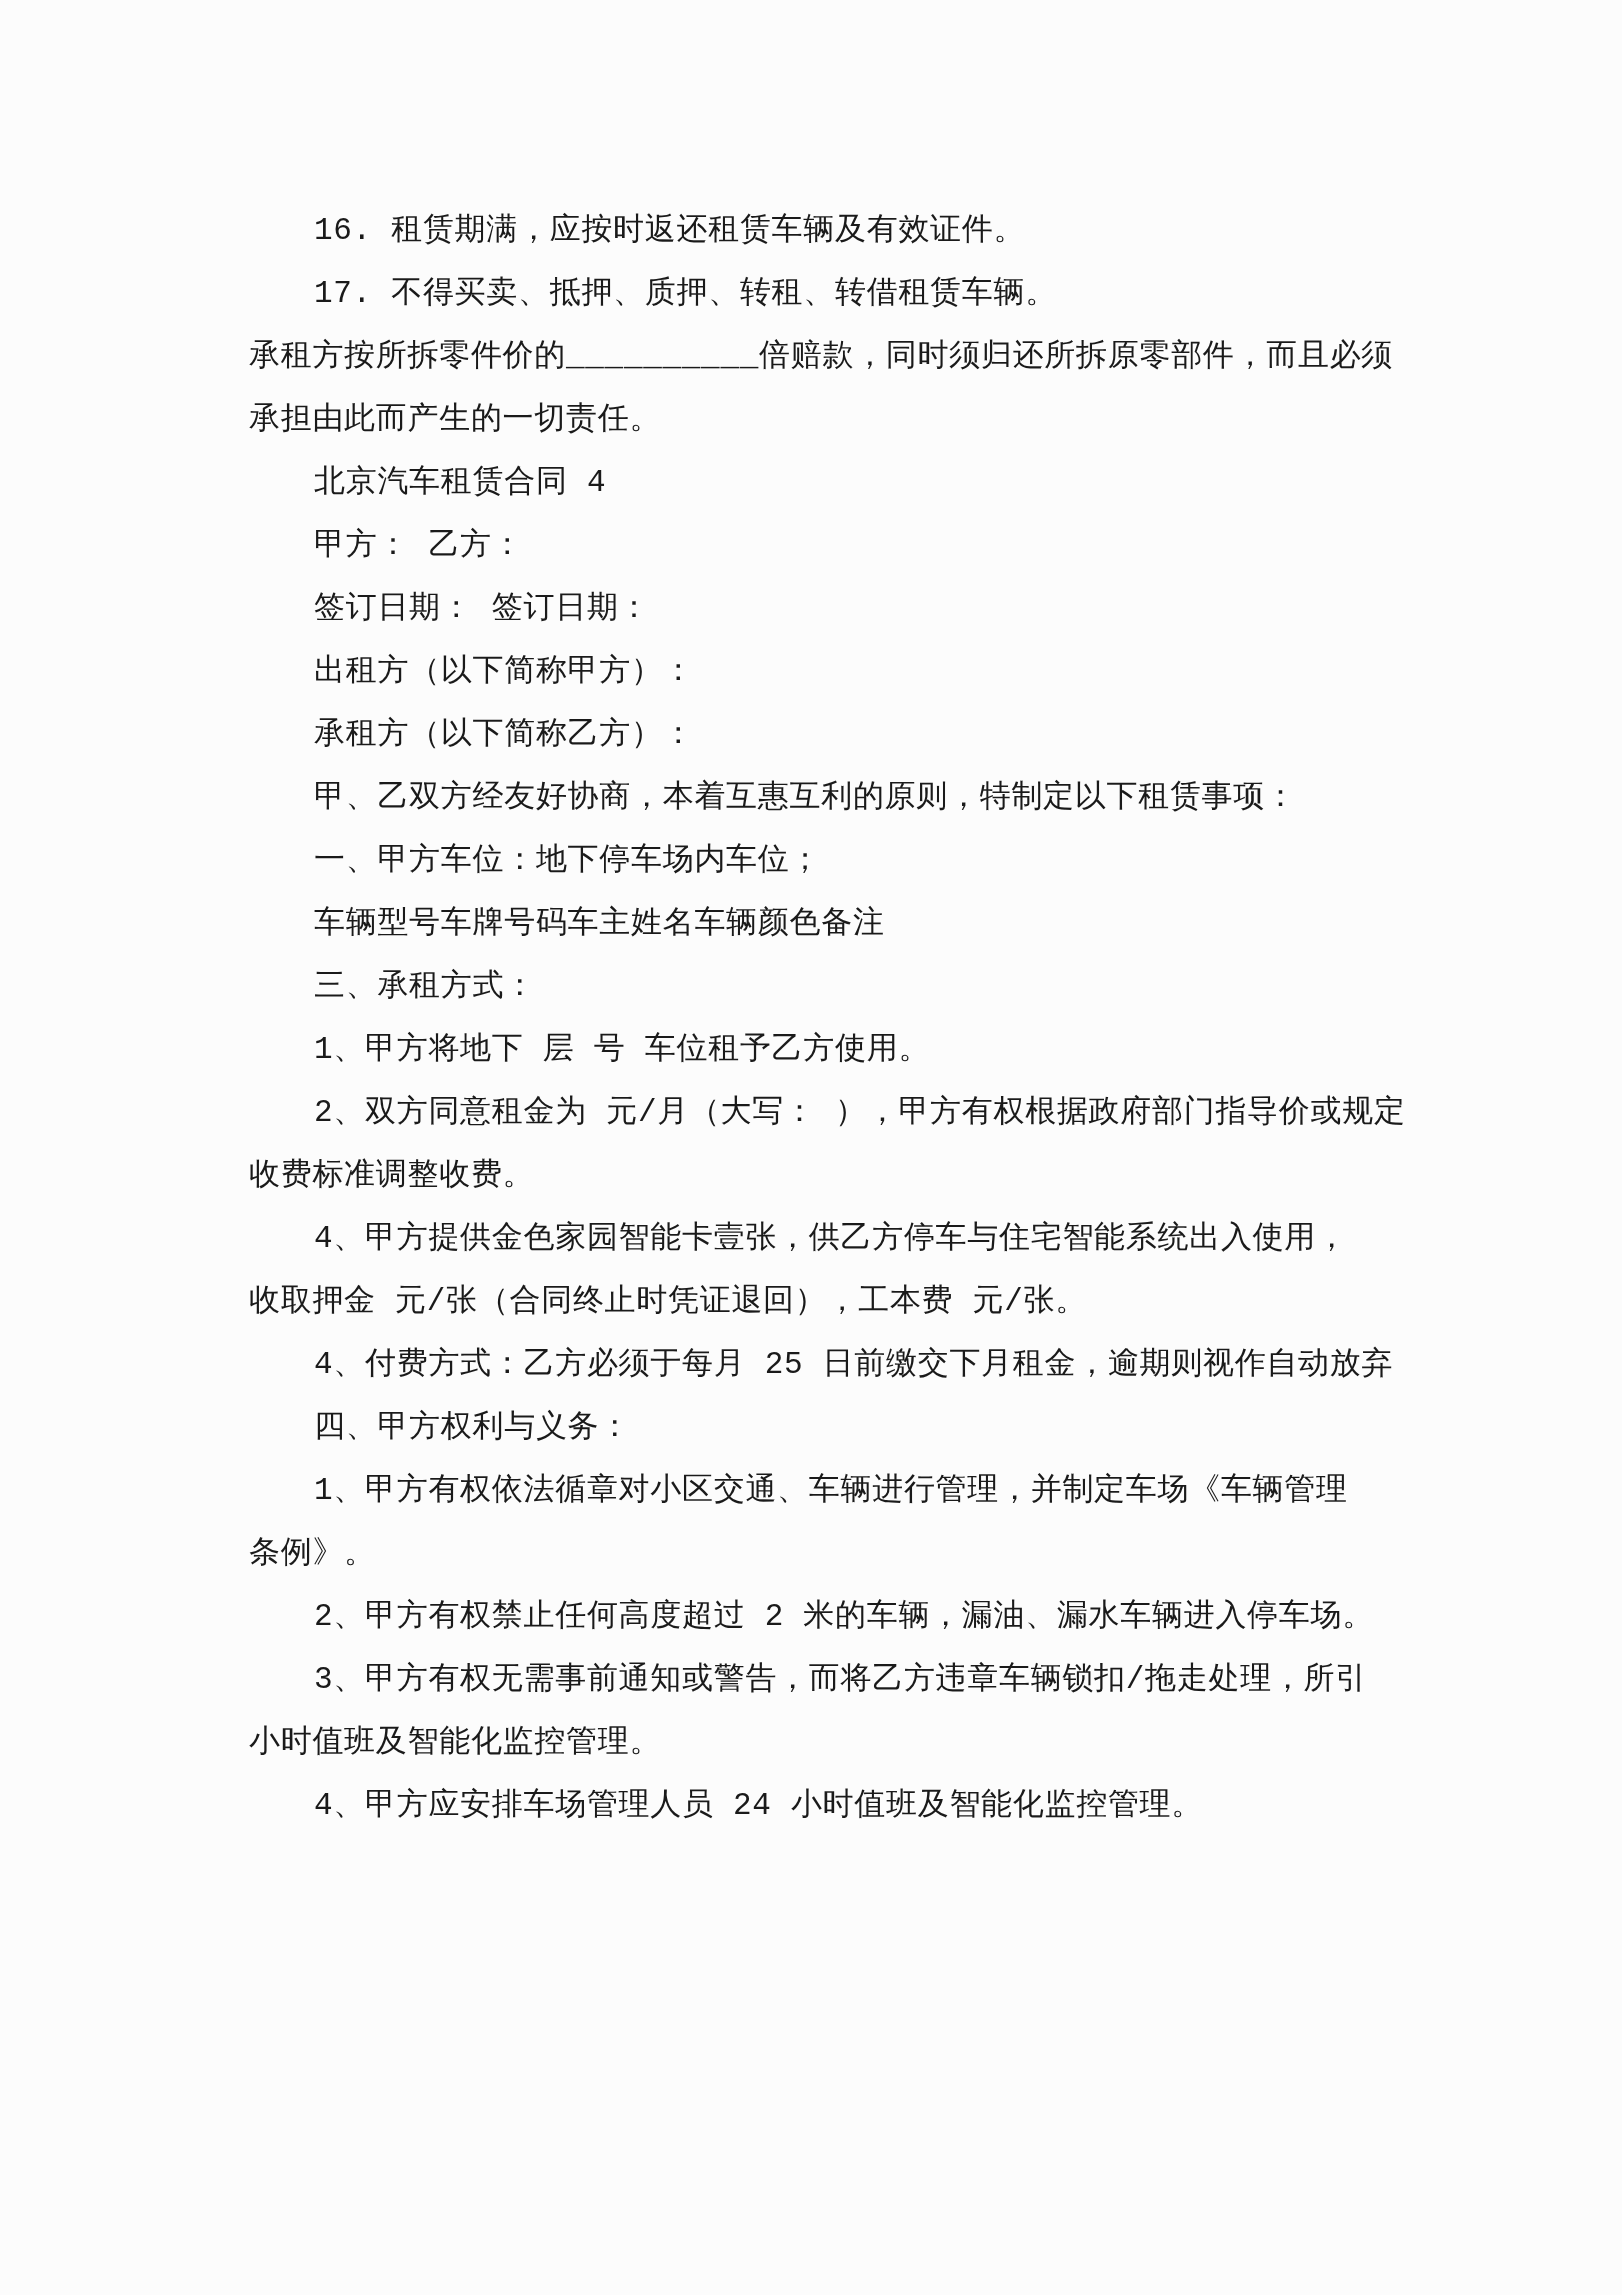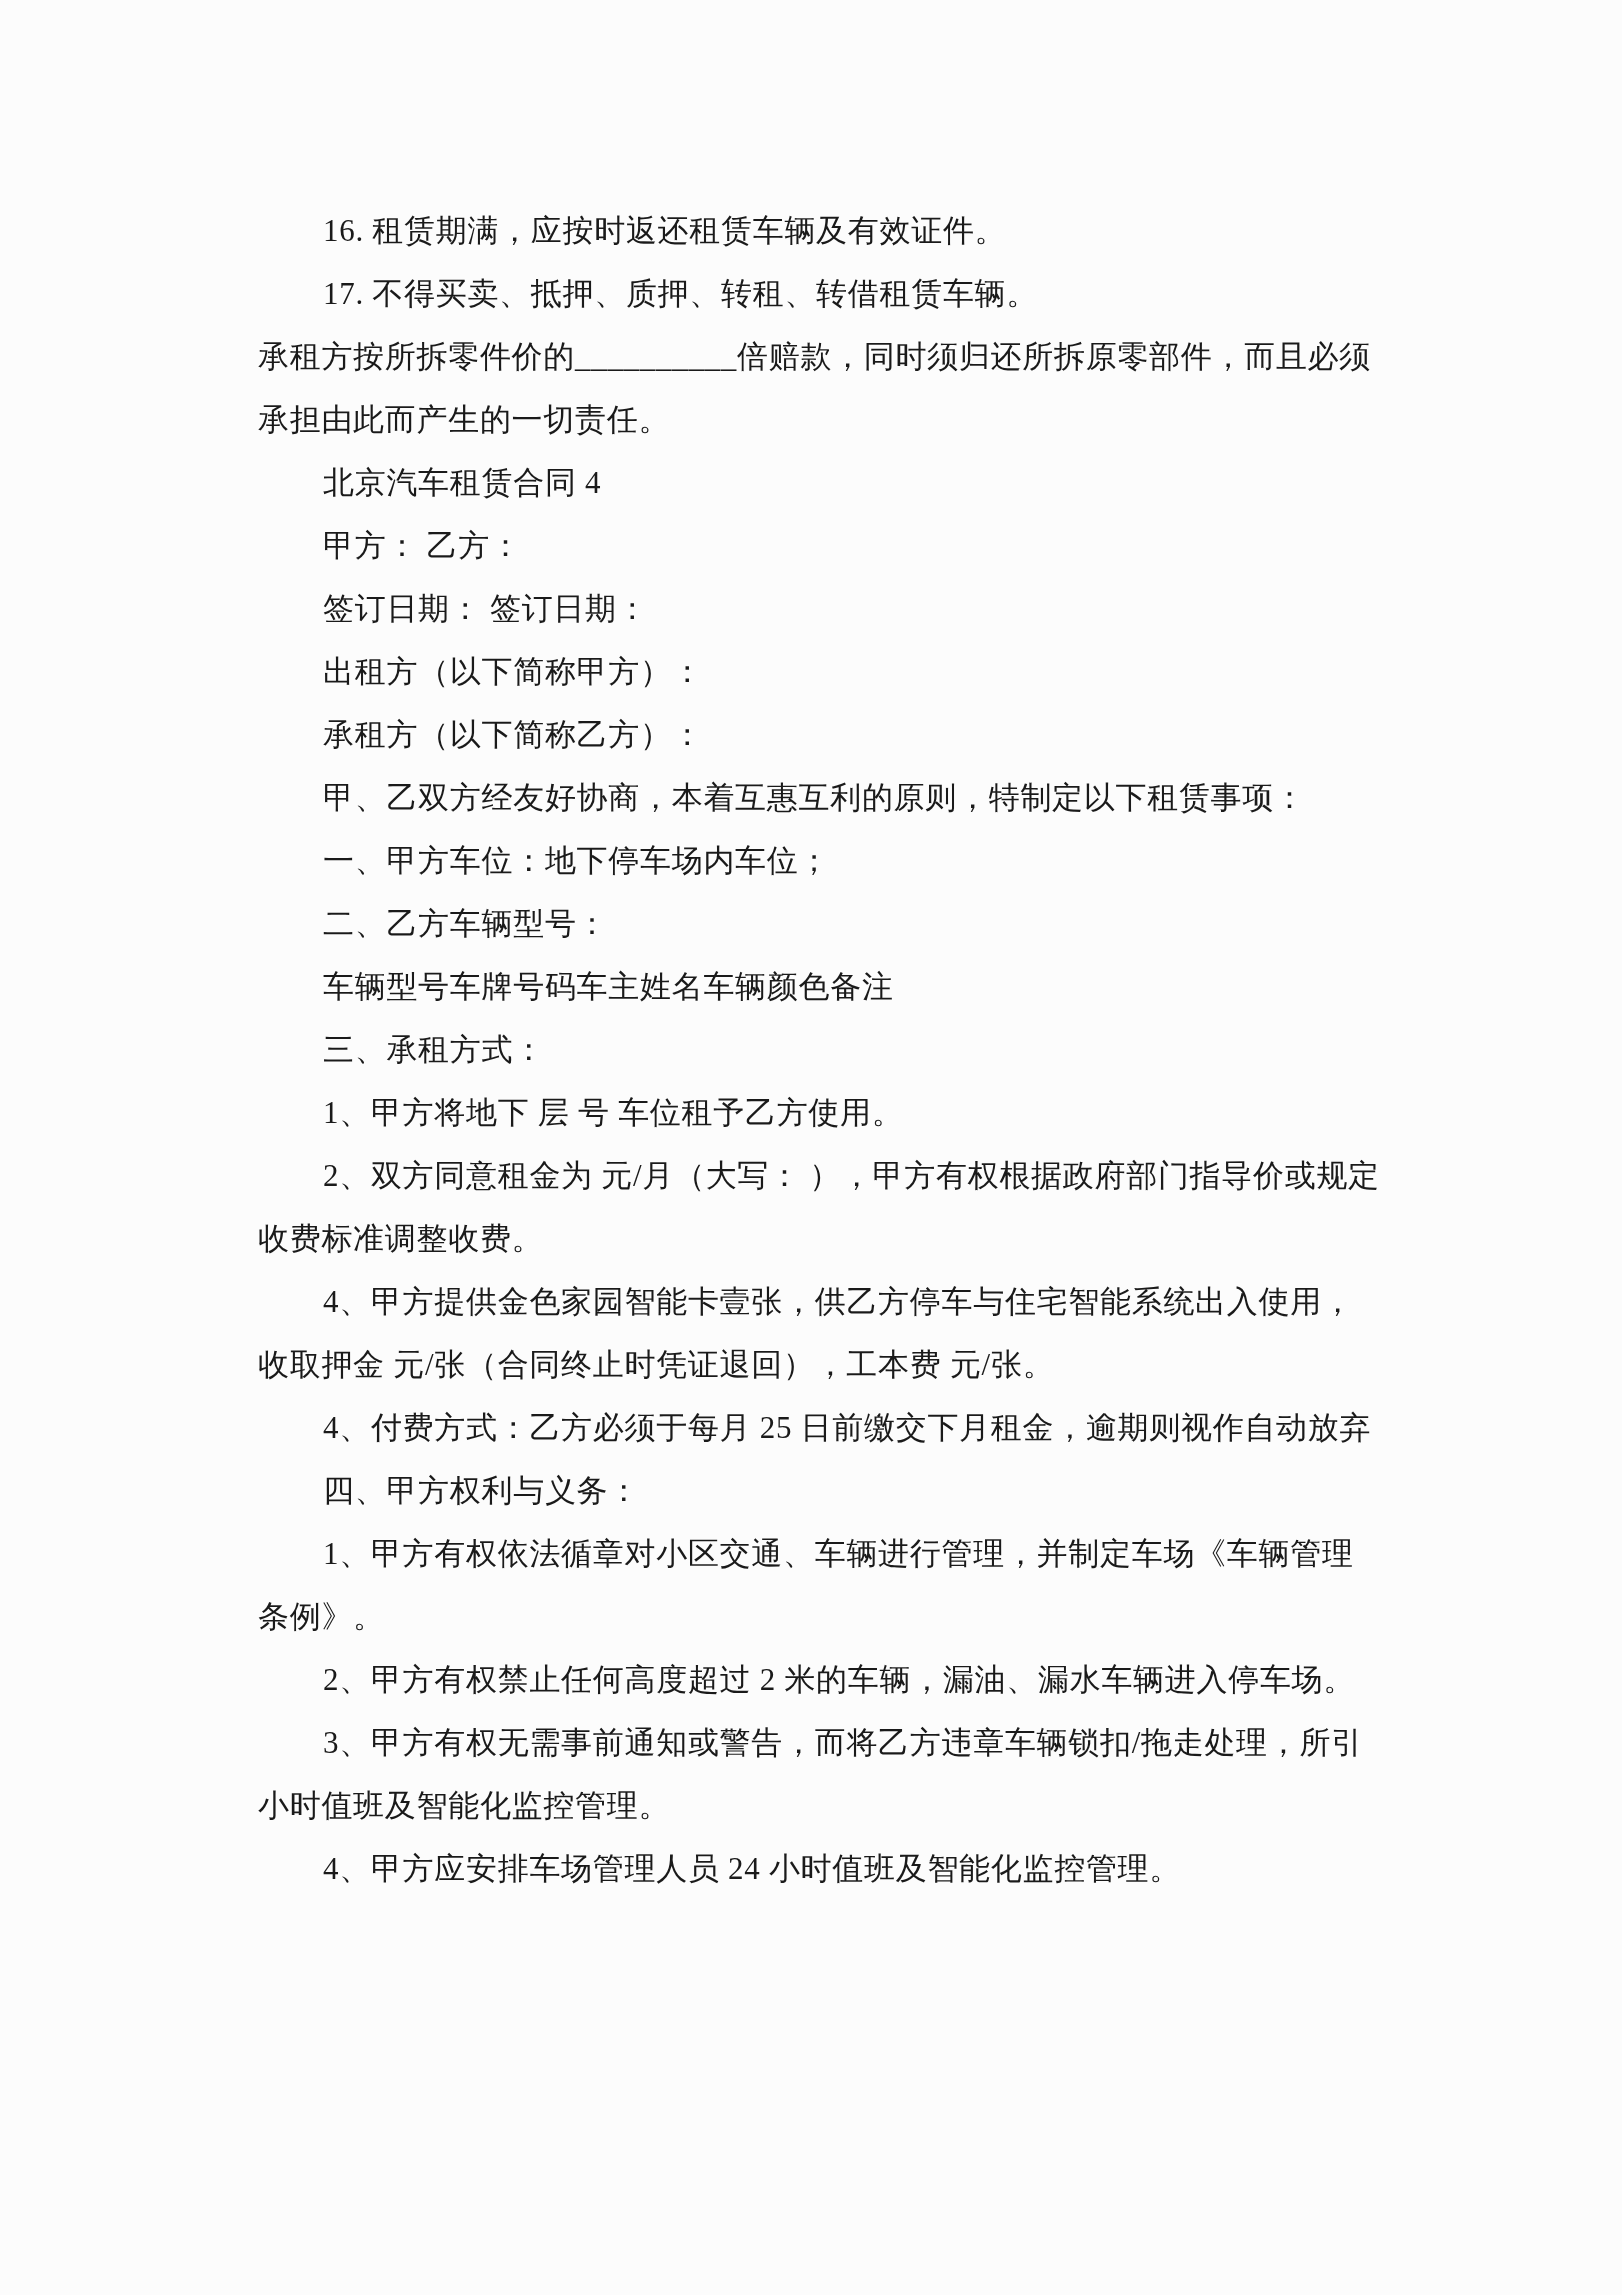--- a/index.html
+++ b/index.html
@@ -15,23 +15,24 @@
     font-family: "Liberation Serif", "DejaVu Serif", serif;
     color: #1a1a1a;
   }
   .page {
     position: absolute;
     inset: 0;
     background: #fcfcfc;
   }
   .doc-content {
     position: absolute;
-    left: 258px;
+    left: 249px;
     top: 199px;
     width: 1132px;
+    font-family: Liberation Mono, monospace;
   }
   .line {
     height: 63px;
     line-height: 63px;
     font-size: 31px;
     letter-spacing: 0.7px;
     white-space: pre;
     font-weight: 400;
   }
   .line.indent {
@@ -47,21 +48,20 @@
       <div class="line indent">17. 不得买卖、抵押、质押、转租、转借租赁车辆。</div>
       <div class="line">承租方按所拆零件价的__________倍赔款，同时须归还所拆原零部件，而且必须</div>
       <div class="line">承担由此而产生的一切责任。</div>
       <div class="line indent">北京汽车租赁合同 4</div>
       <div class="line indent">甲方： 乙方：</div>
       <div class="line indent">签订日期： 签订日期：</div>
       <div class="line indent">出租方（以下简称甲方）：</div>
       <div class="line indent">承租方（以下简称乙方）：</div>
       <div class="line indent">甲、乙双方经友好协商，本着互惠互利的原则，特制定以下租赁事项：</div>
       <div class="line indent">一、甲方车位：地下停车场内车位；</div>
-      <div class="line indent">二、乙方车辆型号：</div>
       <div class="line indent">车辆型号车牌号码车主姓名车辆颜色备注</div>
       <div class="line indent">三、承租方式：</div>
       <div class="line indent">1、甲方将地下 层 号 车位租予乙方使用。</div>
       <div class="line indent">2、双方同意租金为 元/月（大写： ），甲方有权根据政府部门指导价或规定</div>
       <div class="line">收费标准调整收费。</div>
       <div class="line indent">4、甲方提供金色家园智能卡壹张，供乙方停车与住宅智能系统出入使用，</div>
       <div class="line">收取押金 元/张（合同终止时凭证退回），工本费 元/张。</div>
       <div class="line indent">4、付费方式：乙方必须于每月 25 日前缴交下月租金，逾期则视作自动放弃</div>
       <div class="line indent">四、甲方权利与义务：</div>
       <div class="line indent">1、甲方有权依法循章对小区交通、车辆进行管理，并制定车场《车辆管理</div>

